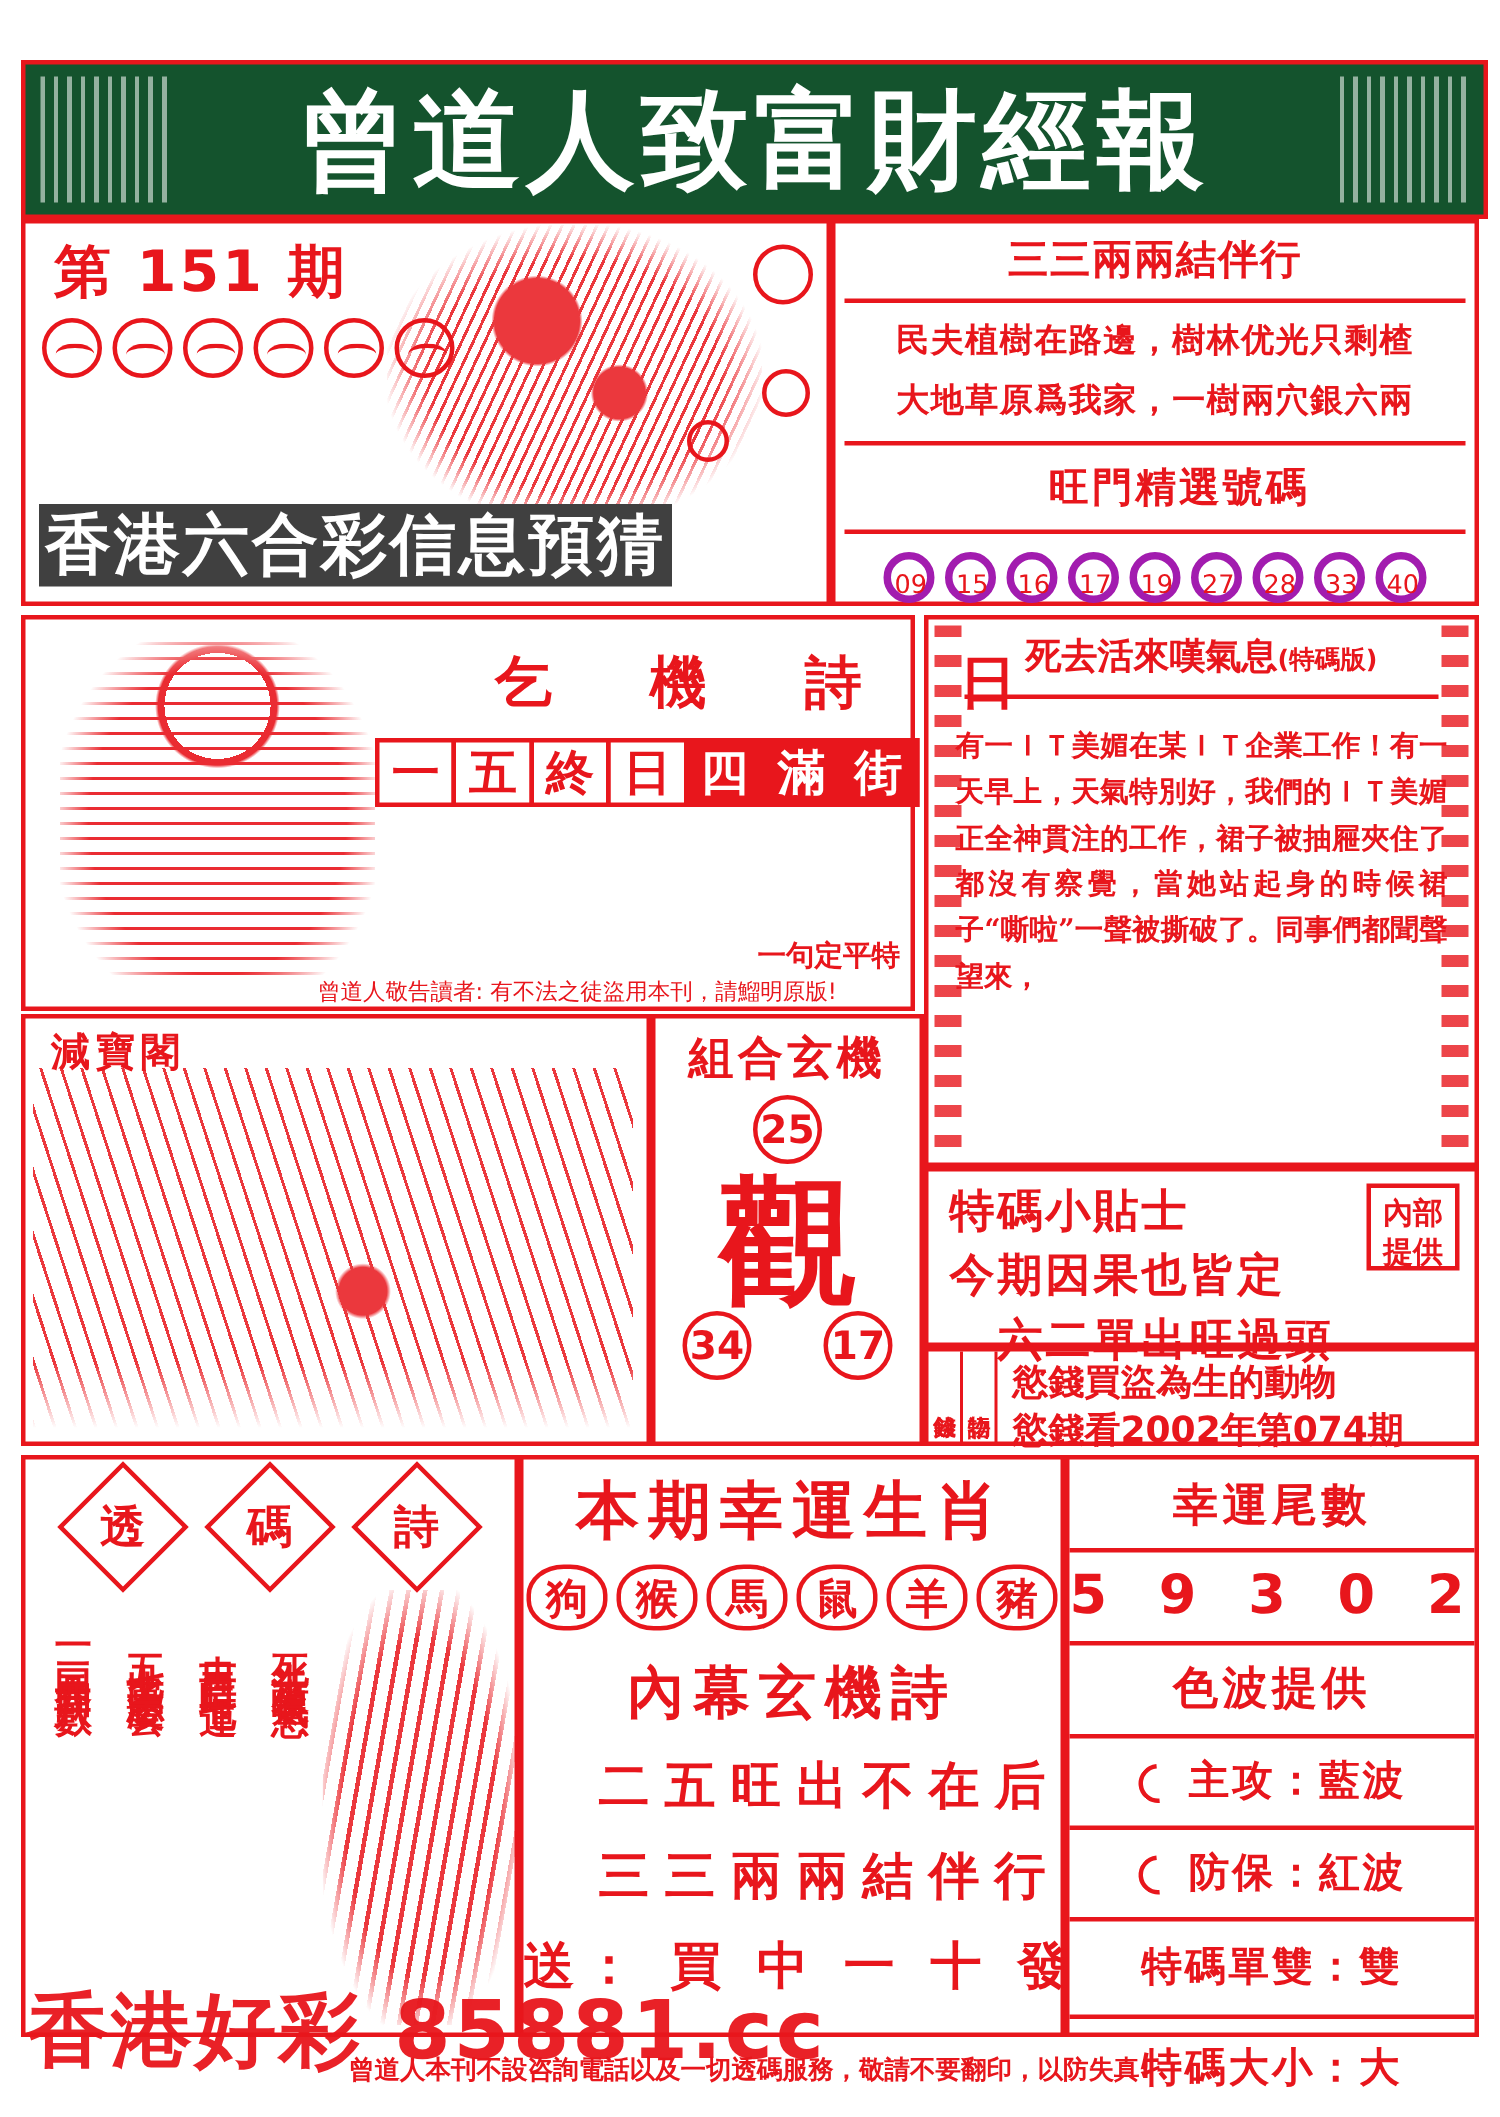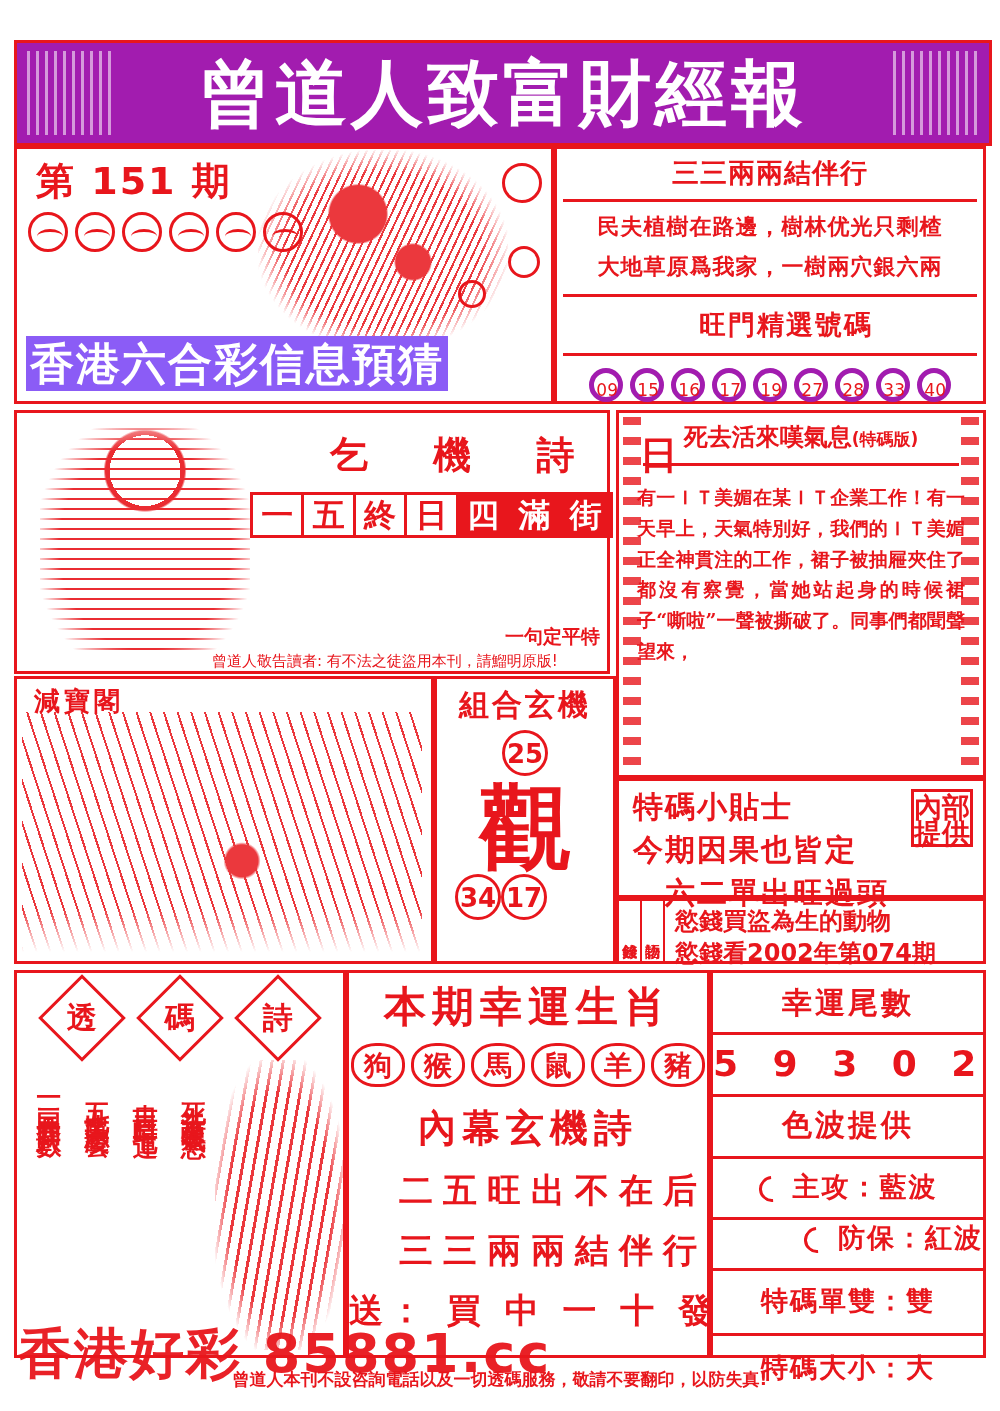--- a/index.html
+++ b/index.html
@@ -6,21 +6,21 @@
   body{
     width:1000px;height:1411px;background:#ffffff;
     font-family:"DejaVu Sans","Liberation Sans",sans-serif;
     color:#e8161c;position:relative;overflow:hidden;
   }
   .page{position:absolute;left:0;top:0;width:1000px;height:1411px;}
 
   
   .masthead{
     position:absolute;left:14px;top:40px;width:972px;height:100px;
-    background:#a21caf;border:3px solid #e8161c;
+    background:#14532d;border:3px solid #e8161c;
   }
   .masthead-title{
     position:absolute;left:0;top:0;width:972px;height:100px;
     color:#fff;font-weight:bold;font-size:72px;line-height:100px;
     text-align:center;letter-spacing:4px;
     font-family:"DejaVu Sans","Liberation Sans",sans-serif;
     white-space:nowrap;
   }
   .mast-deco{position:absolute;top:8px;width:86px;height:84px;border:0;opacity:.55;}
   .mast-deco.l{left:10px;background:
@@ -45,21 +45,21 @@
   .ball:after{
     content:"";position:absolute;left:6px;top:14px;width:26px;height:12px;
     border-top:3px solid #e8161c;border-radius:50%;
   }
   .hk-banner{
     position:absolute;left:26px;top:336px;width:520px;height:56px;
     font-size:44px;font-weight:bold;line-height:56px;letter-spacing:2px;
     white-space:nowrap;
   }
   .hk-banner span{
-    background:#8b5cf6;color:#fff;padding:2px 4px;
+    background:#404040;color:#fff;padding:2px 4px;
   }
   .portrait{
     position:absolute;left:258px;top:150px;width:250px;height:200px;
     background:
       radial-gradient(circle at 40% 32%,#e8161c 0 14%,transparent 15%),
       radial-gradient(circle at 62% 56%,#e8161c 0 9%,transparent 10%),
       repeating-linear-gradient(115deg,#e8161c 0 2px,transparent 2px 7px);
     opacity:.85;
     -webkit-mask-image:radial-gradient(ellipse at 50% 50%,#000 55%,transparent 72%);
             mask-image:radial-gradient(ellipse at 50% 50%,#000 55%,transparent 72%);
@@ -163,21 +163,21 @@
     font-size:26px;font-weight:bold;line-height:42px;text-align:center;
     box-sizing:border-box;
   }
 
   
   .tip-line{
     font-size:30px;font-weight:bold;letter-spacing:2px;white-space:nowrap;
   }
   .stamp{
     position:absolute;right:10px;top:8px;width:62px;height:58px;
-    border:3px solid #e8161c;font-size:28px;font-weight:bold;
+    border:3px solid #e8161c;font-size:20px;font-weight:bold;
     line-height:26px;text-align:center;padding-top:3px;box-sizing:border-box;
   }
   .vlabel{
     writing-mode:vertical-rl;text-orientation:upright;font-size:15px;
     font-weight:bold;line-height:1.1;text-align:center;
   }
 
   
   .diamond{
     width:62px;height:62px;border:3px solid #e8161c;transform:rotate(45deg);
@@ -310,21 +310,21 @@
   <div class="box" style="left:14px;top:676px;width:420px;height:288px;"></div>
   <div class="landscape"></div>
   <div class="land-label">減寶閣</div>
 
   <div class="box" style="left:434px;top:676px;width:182px;height:288px;">
     <div class="zh-title">組合玄機</div>
     <div style="display:flex;justify-content:center;margin-top:4px;">
       <div class="circ">25</div>
     </div>
     <div class="zh-big">觀</div>
-    <div style="display:flex;justify-content:flex-start;padding:0 18px;margin-top:-4px;">
+    <div style="display:flex;justify-content:space-between;padding:0 18px;margin-top:-4px;">
       <div class="circ">34</div>
       <div class="circ">17</div>
     </div>
   </div>
 
   <div class="box" style="left:616px;top:778px;width:370px;height:120px;">
     <div class="stamp"><span>內部提供</span></div>
     <div class="tip-line" style="margin:6px 0 0 14px;">特碼小貼士</div>
     <div class="tip-line" style="margin:2px 0 0 14px;">今期因果也皆定</div>
     <div class="tip-line" style="margin:2px 0 0 46px;">六二單出旺過頭</div>
@@ -389,21 +389,21 @@
     <div class="br-cell br-head" style="margin-top:10px;">幸運尾數</div>
     <div class="hr-red" style="margin:8px 0 0 0;"></div>
     <div class="br-cell br-nums" style="margin-top:8px;">5 9 3 0 2 4</div>
     <div class="hr-red" style="margin:10px 0 0 0;"></div>
     <div class="br-cell br-head" style="margin-top:8px;">色波提供</div>
     <div class="hr-red" style="margin:10px 0 0 0;"></div>
     <div class="br-cell br-item" style="margin-top:10px;">
       <span class="moon"></span><span>主攻：藍波</span>
     </div>
     <div class="hr-red" style="margin:12px 0 0 0;"></div>
-    <div class="br-cell br-item" style="text-align:right;">
+    <div class="br-cell br-item" style="margin-top:10px;">
       <span class="moon"></span><span>防保：紅波</span>
     </div>
     <div class="hr-red" style="margin:12px 0 0 0;"></div>
     <div class="br-cell br-item" style="margin-top:12px;">特碼單雙：雙</div>
     <div class="hr-red" style="margin:14px 0 0 0;"></div>
     <div class="br-cell br-item" style="margin-top:14px;">特碼大小：大</div>
   </div>
 
   <div class="watermark">香港好彩 85881.cc</div>
   <div class="footer">曾道人本刊不設咨詢電話以及一切透碼服務，敬請不要翻印，以防失真!</div>

